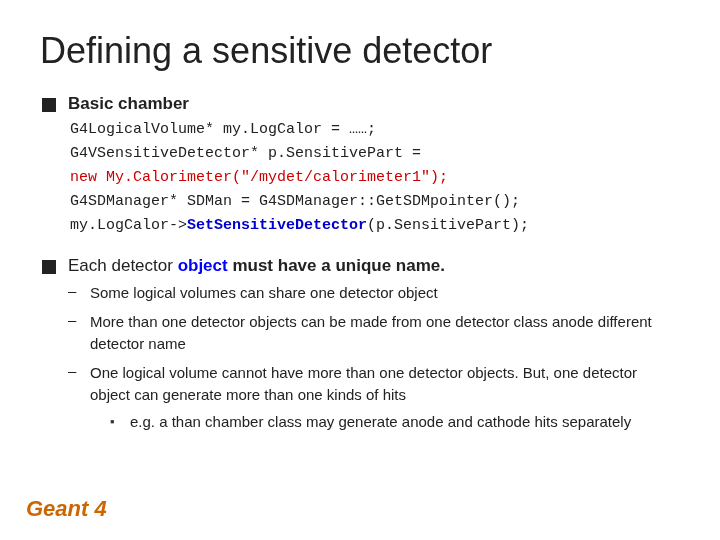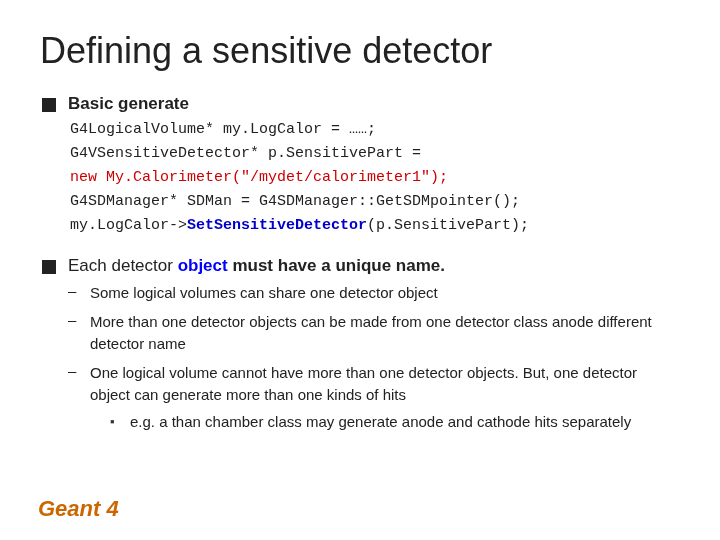--- a/index.html
+++ b/index.html
@@ -128,21 +128,21 @@
     .sub-sub-bullet-marker {
       min-width: 12px;
       color: #333;
       font-size: 13px;
       margin-top: 1px;
     }
 
     .geant4-logo {
       position: absolute;
       bottom: 18px;
-      left: 38px;
+      left: 26px;
       font-size: 22px;
       font-weight: bold;
       color: #cc6600;
       font-family: Arial, Helvetica, sans-serif;
       font-style: italic;
     }
 
     .bullet2-label {
       font-size: 17px;
       color: #222222;
@@ -163,21 +163,21 @@
 
   <div class="content">
 
     <div class="bullet-item">
       <div class="bullet-icon">
         <svg viewBox="0 0 16 16" xmlns="http://www.w3.org/2000/svg">
           <rect x="1" y="1" width="14" height="14" fill="#222222"></rect>
         </svg>
       </div>
       <div class="bullet-content">
-        <div class="bullet-label">Basic generate</div>
+        <div class="bullet-label">Basic chamber</div>
         <div class="code-block">
           <div>G4LogicalVolume* my.LogCalor = ……;</div>
           <div>G4VSensitiveDetector* p.SensitivePart =</div>
           <div><span class="code-red">    new My.Calorimeter("/mydet/calorimeter1");</span></div>
           <div>G4SDManager* SDMan = G4SDManager::GetSDMpointer();</div>
           <div>my.LogCalor-&gt;<span class="code-blue">SetSensitiveDetector</span>(p.SensitivePart);</div>
         </div>
       </div>
     </div>
 

